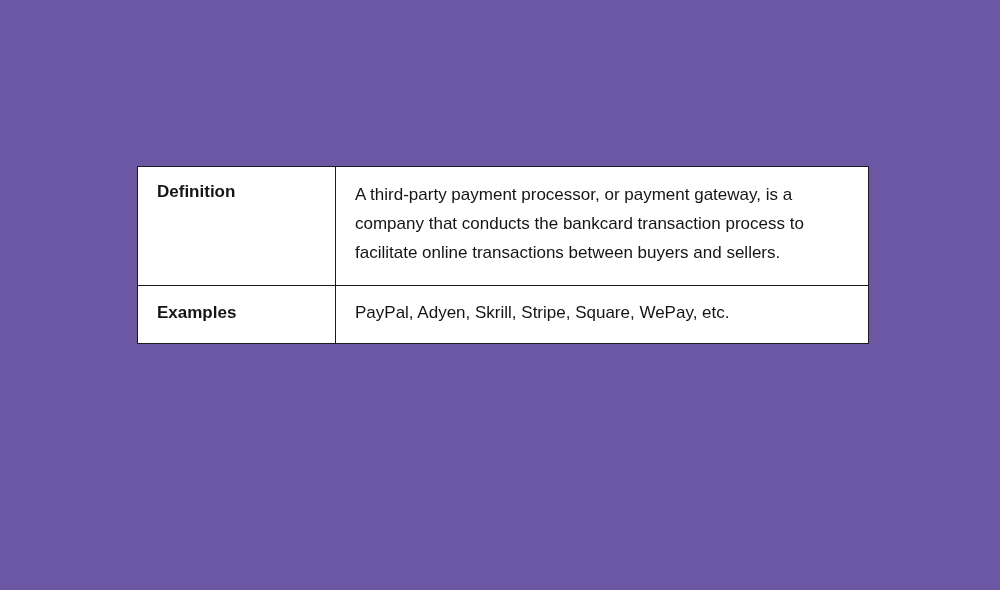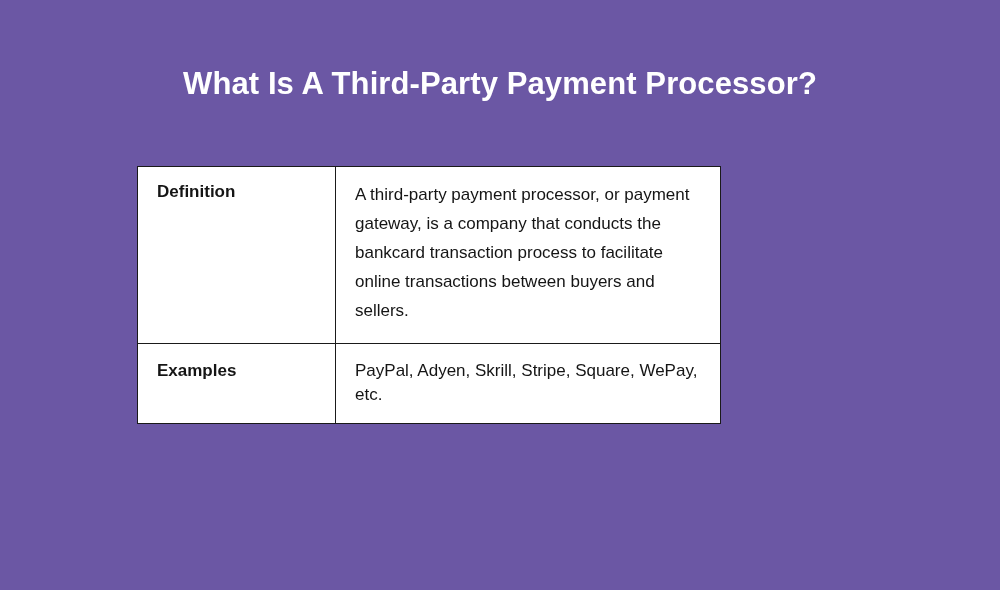--- a/index.html
+++ b/index.html
@@ -32,21 +32,21 @@
     font-weight: bold;
     letter-spacing: 0.1px;
     line-height: 40px;
     white-space: nowrap;
   }
 
   .info-table {
     position: absolute;
     left: 137px;
     top: 166px;
-    width: 584px;
+    width: 732px;
     border-collapse: collapse;
     background: #FFFFFF;
     table-layout: fixed;
   }
 
   .info-table td {
     border: 1.5px solid #1a1a1a;
     background: #FFFFFF;
     vertical-align: top;
     color: #151515;
@@ -92,21 +92,20 @@
   .row-examples .label-cell {
     padding-top: 15px;
     padding-bottom: 18px;
   }
 </style>
 </head>
 <body>
 
 <div class="page">
 
-  <div class="page-title">What Is A Third-Party Payment Processor?</div>
 
   <table class="info-table">
     <tbody>
       <tr class="row-definition">
         <td class="label-cell">Definition</td>
         <td class="value-cell">A third-party payment processor, or payment gateway, is a company that conducts the bankcard transaction process to facilitate online transactions between buyers and sellers.</td>
       </tr>
       <tr class="row-examples">
         <td class="label-cell">Examples</td>
         <td class="value-cell">PayPal, Adyen, Skrill, Stripe, Square, WePay, etc.</td>

